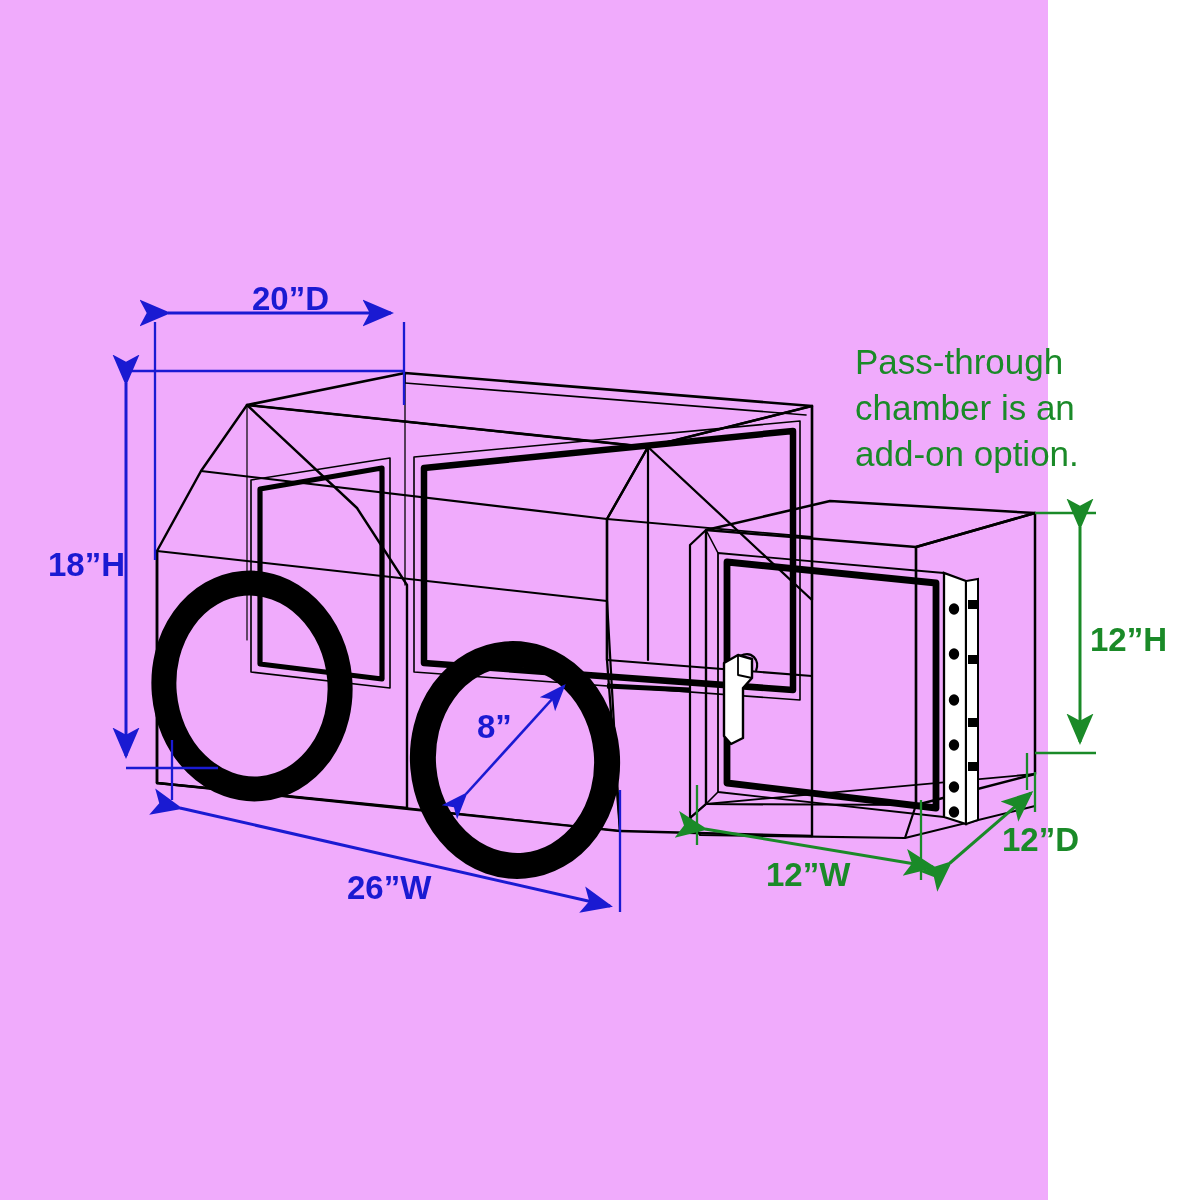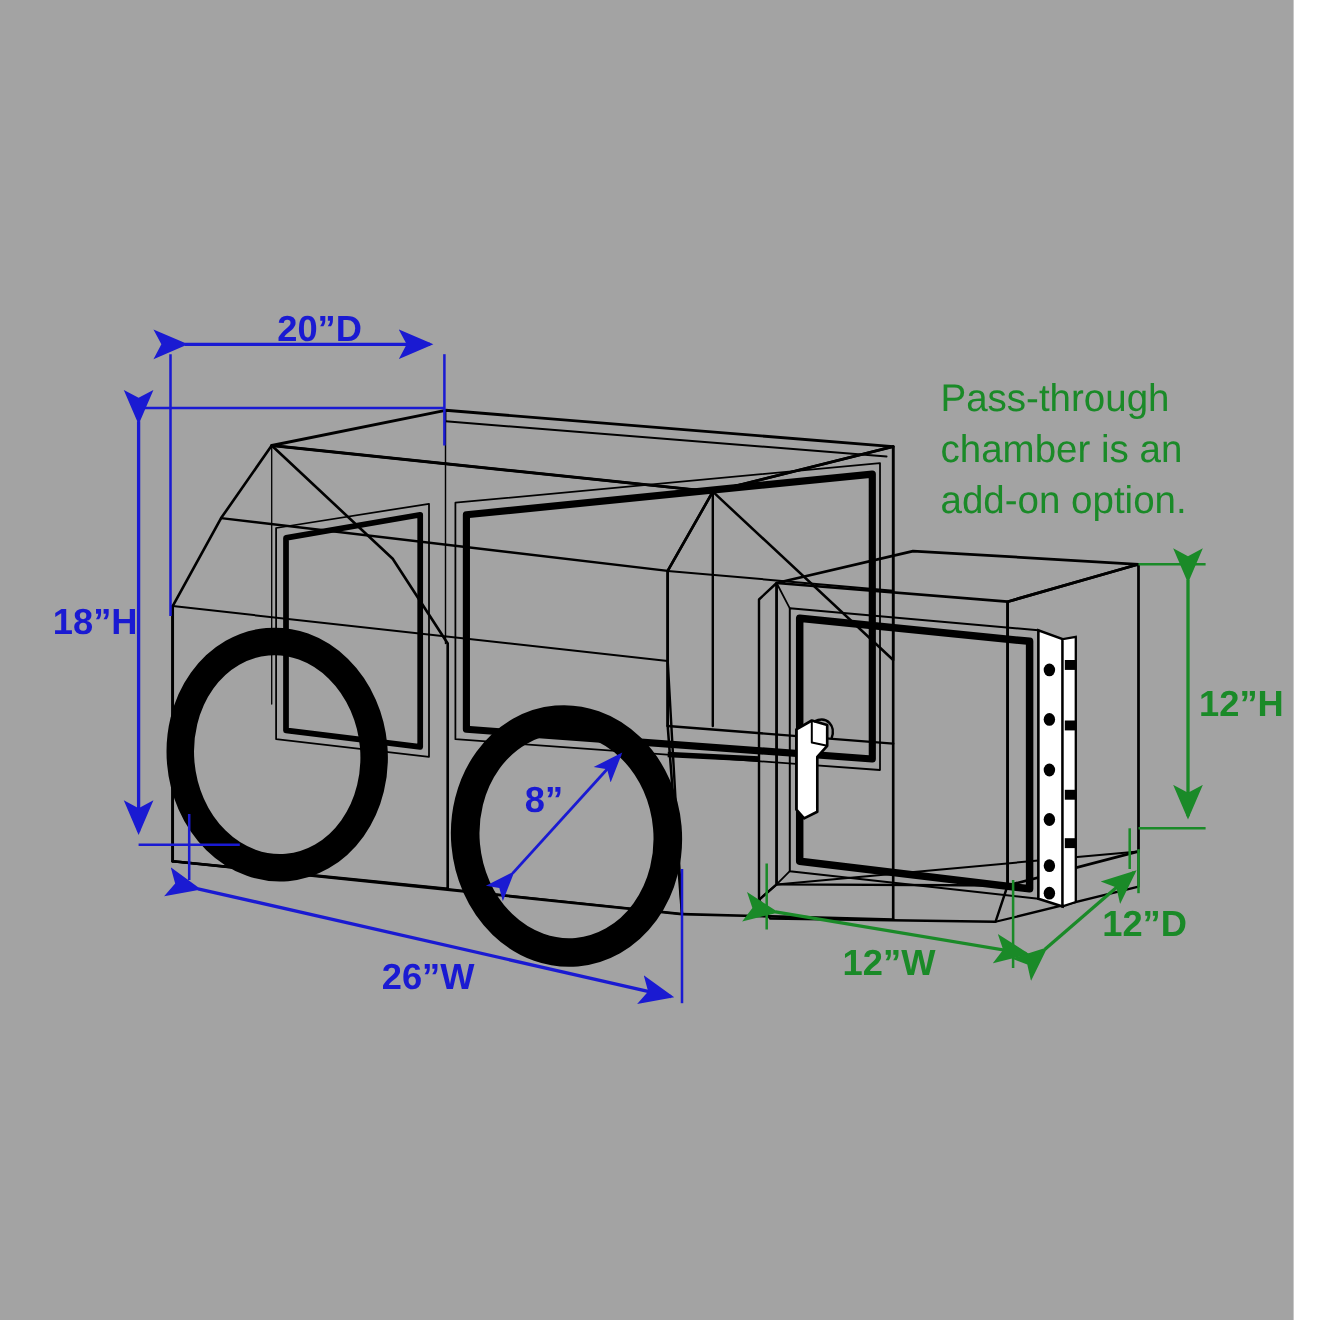--- a/index.html
+++ b/index.html
@@ -8,23 +8,23 @@
     background: #ffffff;
   }
   body {
     width: 1200px;
     height: 1200px;
     font-family: "Liberation Sans", sans-serif;
     overflow: hidden;
   }
   #stage {
     position: relative;
-    width: 1176px;
+    width: 1048px;
     height: 1200px;
-    background: #a3a3a3;
+    background: #f0abfc;
   }
   #drawing {
     position: absolute;
     left: 0;
     top: 0;
     width: 1200px;
     height: 1200px;
   }
   .dim-label {
     font-family: "Liberation Sans", sans-serif;

